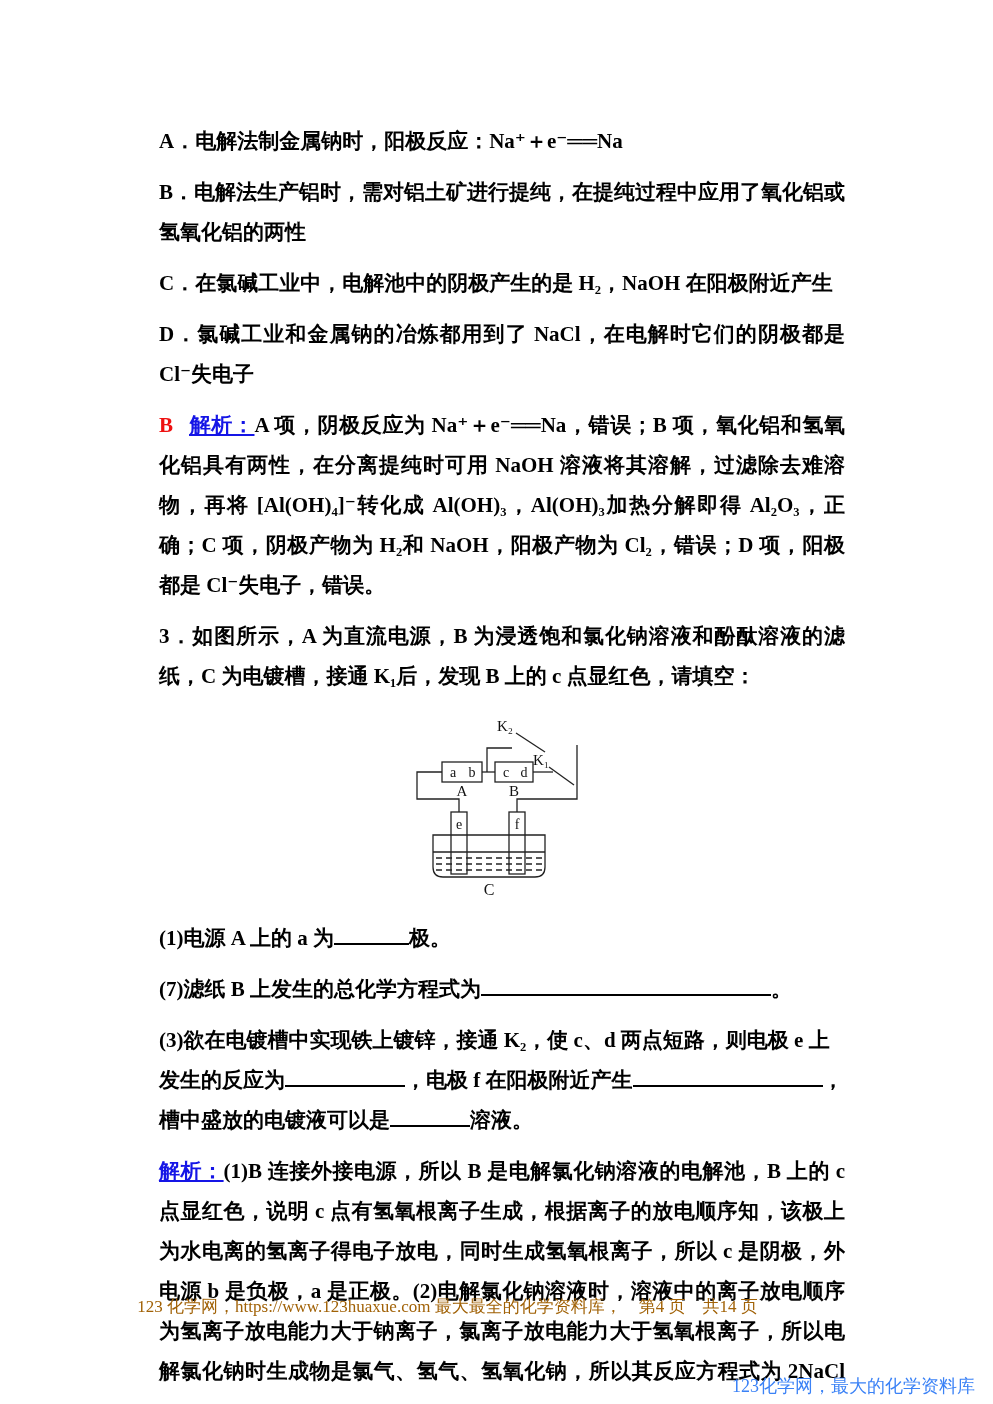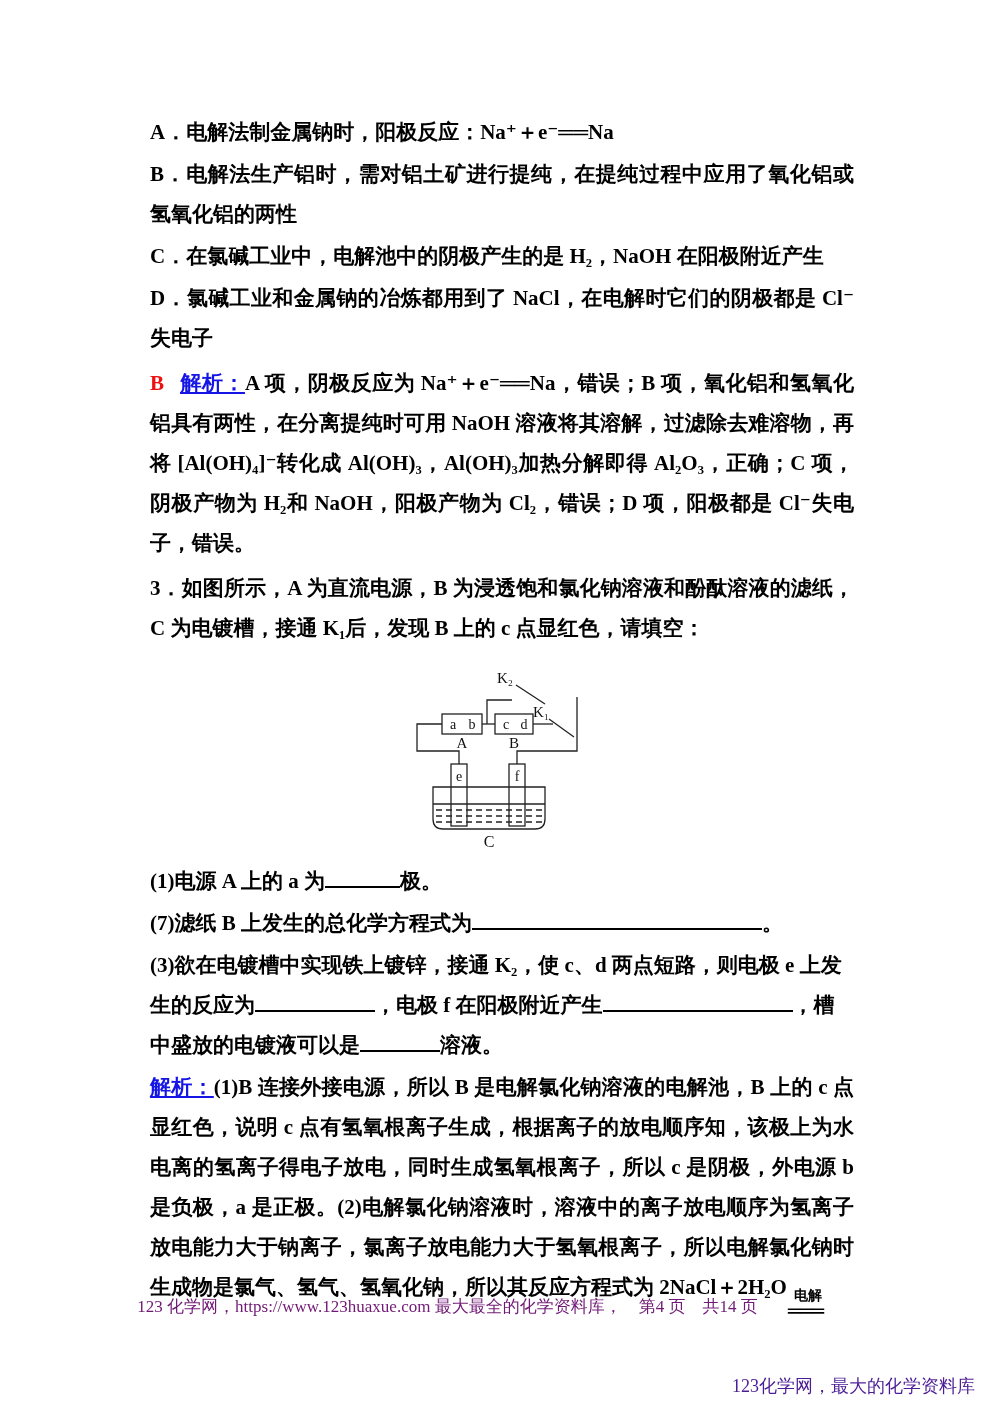--- a/index.html
+++ b/index.html
@@ -5,21 +5,21 @@
   html,body{margin:0;padding:0;}
   body{
     width:993px;height:1404px;background:#ffffff;position:relative;
     font-family:"Liberation Serif","DejaVu Serif","DejaVu Sans",serif;
     color:#000;overflow:hidden;
   }
   .content{
     position:absolute;left:148px;top:110px;width:708px;
     font-size:21px;font-weight:bold;line-height:40px;
   }
-  .content p{margin:2px;text-align:justify;}
+  .content p{margin:11px;text-align:justify;}
   p.no-justify{text-align:left;}
   .ans-letter{color:#ee1111;margin-right:16px;}
   .jiexi{color:#1515e6;text-decoration:underline;}
   .blank{
     display:inline-block;border-bottom:2px solid #000;
     height:20px;vertical-align:baseline;
   }
   .b-w75{width:75px;} .b-w290{width:290px;} .b-w120{width:120px;}
   .b-w190{width:190px;} .b-w80{width:80px;}
   .answer-p{margin-top:5px !important;}
@@ -31,25 +31,25 @@
     font-weight:normal;fill:#111;
   }
   .overset{
     display:inline-flex;flex-direction:column;align-items:flex-end;
     vertical-align:-6px;line-height:1;margin:0 1px;
   }
   .overset .cond{font-size:14px;line-height:14px;padding:0 2px;}
   .overset .eqline{font-size:20px;line-height:16px;font-family:"DejaVu Sans",sans-serif;}
   .footer{
     position:absolute;top:1295px;left:0;width:895px;text-align:center;
-    font-size:17px;font-weight:normal;color:#701a75;
+    font-size:17px;font-weight:normal;color:#a16207;
   }
   .watermark{
     position:absolute;top:1374px;right:18px;
-    font-size:18px;font-weight:normal;color:#4c1d95;
+    font-size:18px;font-weight:normal;color:#3b82f6;
   }
 </style>
 </head>
 <body>
 
 <div class="content">
 
   <p>A．电解法制金属钠时，阳极反应：Na⁺＋e⁻══Na</p>
   <p>B．电解法生产铝时，需对铝土矿进行提纯，在提纯过程中应用了氧化铝或氢氧化铝的两性</p>
   <p>C．在氯碱工业中，电解池中的阴极产生的是 H₂，NaOH 在阳极附近产生</p>

